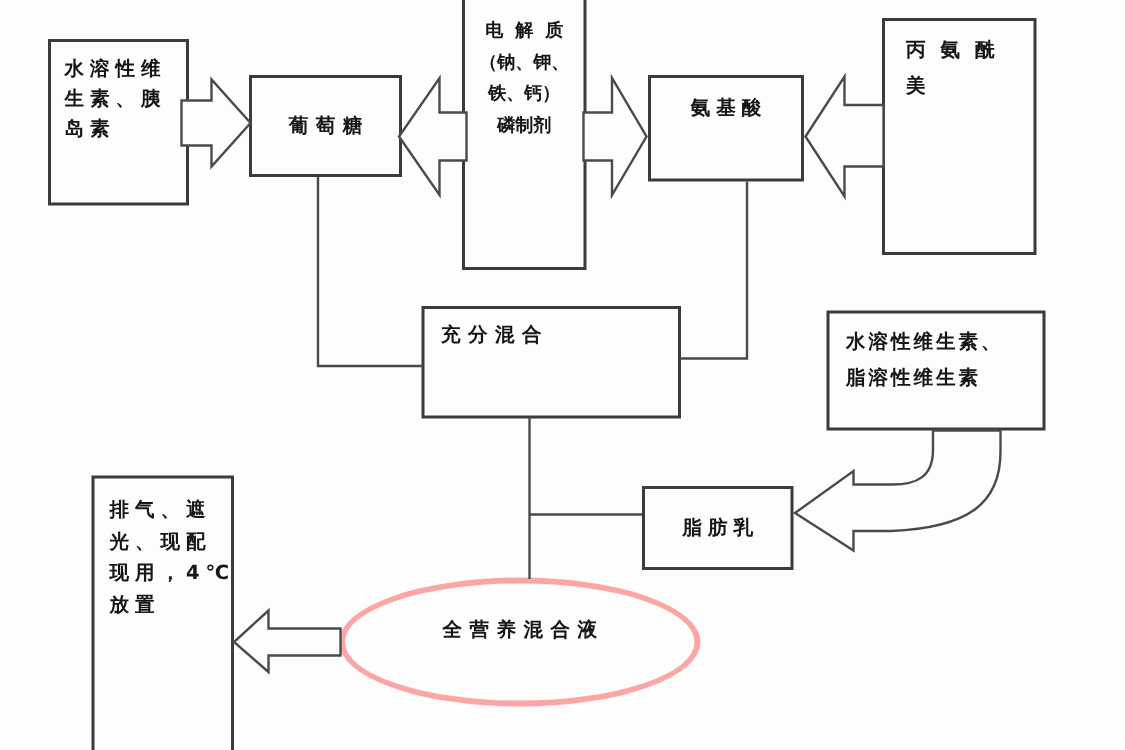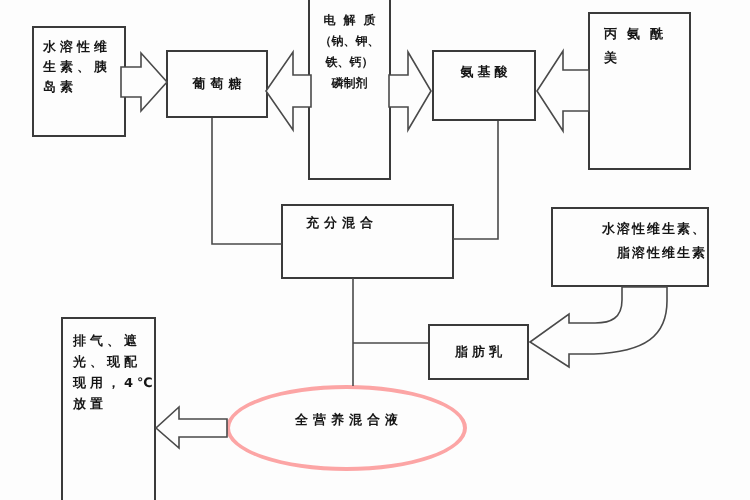--- a/index.html
+++ b/index.html
@@ -22,23 +22,23 @@
   .b-glucose{left:166px;top:50px;width:102px;height:68px;display:flex;align-items:center;justify-content:center;letter-spacing:5px;text-indent:5px;}
   
   .b-elec{left:308px;top:-4px;width:83px;height:184px;padding-top:12px;text-align:center;line-height:21px;font-size:12px;letter-spacing:0px;}
   .b-elec .tl:first-child{letter-spacing:8px;text-indent:8px;}
   
   .b-amino{left:432px;top:50px;width:104px;height:71px;padding-top:11px;text-align:center;letter-spacing:4px;text-indent:4px;}
   
   .b-alanyl{left:588px;top:12px;width:103px;height:158px;padding:8px 0 0 14px;line-height:24px;letter-spacing:3px;}
   .b-alanyl .tl:first-child{letter-spacing:10px;}
   
-  .b-mix{left:281px;top:204px;width:173px;height:75px;padding:8px 0 0 23px;letter-spacing:5px;}
+  .b-mix{left:281px;top:204px;width:173px;height:75px;padding:8px 0 0 11px;letter-spacing:5px;}
   
-  .b-vit2{left:551px;top:207px;width:158px;height:80px;padding:8px 0 12px 11px;line-height:24px;letter-spacing:2px;text-align:right;}
+  .b-vit2{left:551px;top:207px;width:146px;height:80px;padding:8px 0 12px 11px;line-height:24px;letter-spacing:2px;}
   
   .b-fat{left:428px;top:324px;width:101px;height:56px;display:flex;align-items:center;justify-content:center;letter-spacing:4px;text-indent:4px;}
   
   .b-store{left:61px;top:317px;width:95px;height:195px;padding:11px 0 0 10px;line-height:21px;letter-spacing:4px;}
   
   .b-tna{
     left:226px;top:385px;width:241px;height:86px;
     border:4px solid #fca5a5;border-radius:50%;
     display:flex;align-items:center;justify-content:center;
     padding-bottom:16px;letter-spacing:5px;text-indent:5px;

